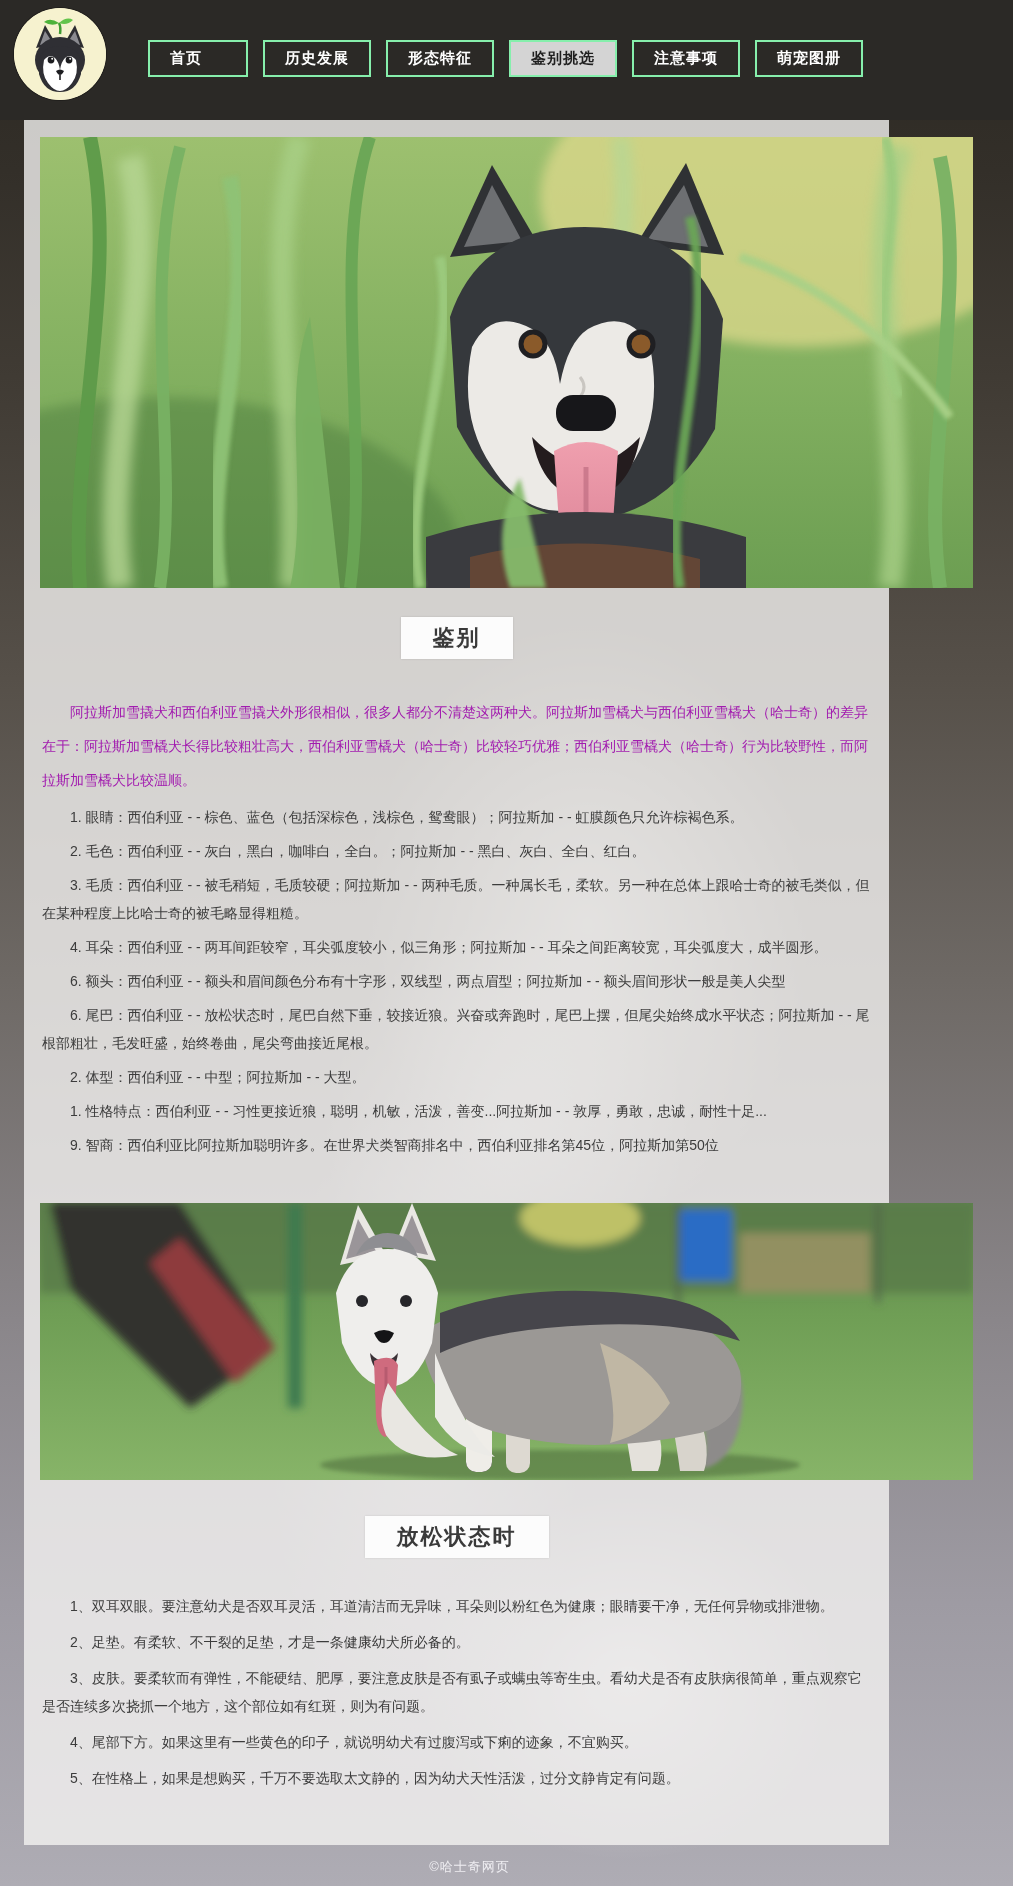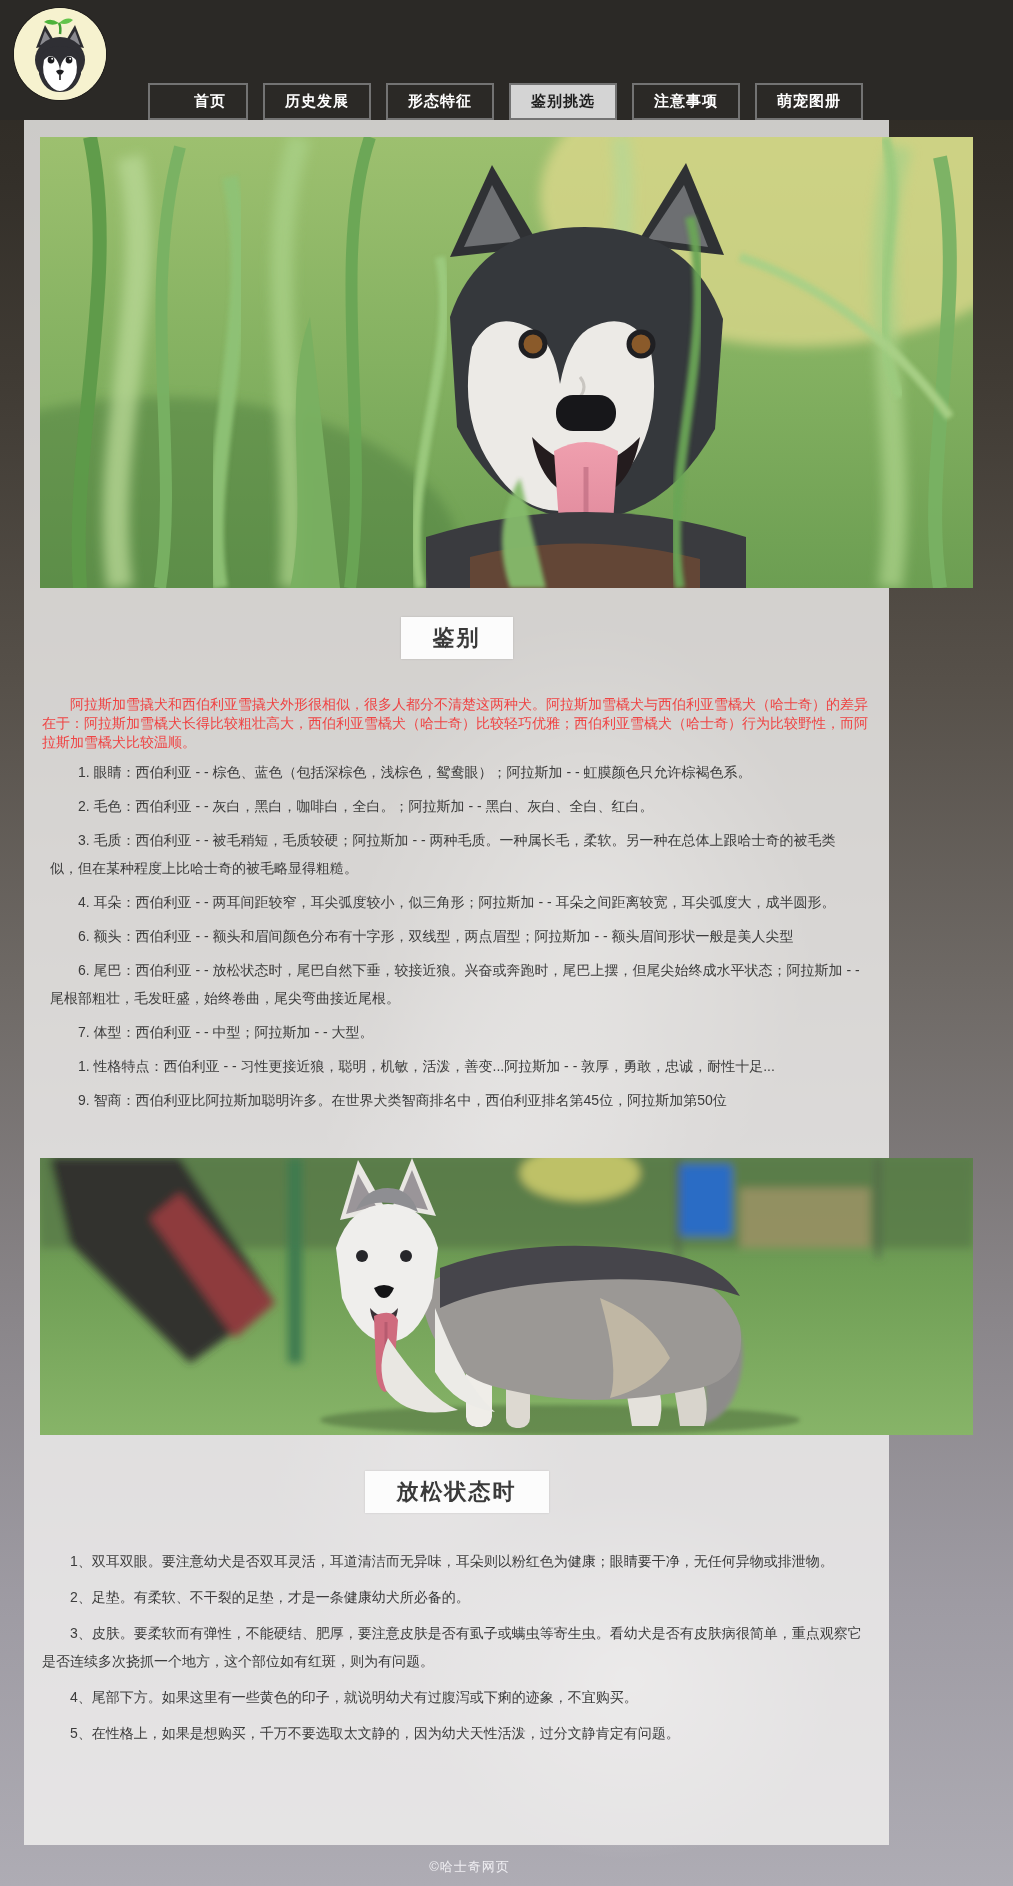--- a/index.html
+++ b/index.html
@@ -13,45 +13,45 @@
       radial-gradient(320px 430px at 58% 49%, rgba(255,255,255,.38), rgba(255,255,255,0) 70%),
       radial-gradient(260px 300px at 50% 60%, rgba(245,245,248,.30), rgba(255,255,255,0) 70%),
       radial-gradient(300px 260px at 62% 89%, rgba(255,255,255,.42), rgba(255,255,255,0) 70%),
       radial-gradient(220px 500px at 42% 76%, rgba(232,232,238,.28), rgba(255,255,255,0) 70%);
   }
   
   #header{position:absolute;left:0;top:0;width:1013px;height:120px;background:#2b2926;z-index:3;}
   #logo{position:absolute;left:14px;top:8px;width:92px;height:92px;border-radius:50%;overflow:hidden;background:#f6f2cf;box-shadow:0 0 0 1px rgba(0,0,0,.25);}
   #nav{position:absolute;left:148px;top:40px;display:flex;gap:15px;}
   #nav a{
-    display:block;min-width:56px;padding:7px 20px;border:2px solid #737373;
-    color:#fff;font-size:15px;font-weight:bold;letter-spacing:1px;text-align:right;
-    text-decoration:none;cursor:pointer;background:transparent;white-space:nowrap;margin-top:43px;
+    display:block;min-width:56px;padding:7px 20px;border:2px solid #86efac;
+    color:#fff;font-size:15px;font-weight:bold;letter-spacing:1px;text-align:left;
+    text-decoration:none;cursor:pointer;background:transparent;white-space:nowrap;
   }
   #nav a.active{background:#d4d4d4;color:#1f1f1f;}
   
   #panel{
     position:absolute;left:24px;top:120px;width:865px;height:1725px;z-index:1;
     background:rgba(244,243,241,.80);box-sizing:border-box;padding:17px 16px 0;
   }
   .photo{width:933px;display:block;}
   #photo1{height:451px;}
   #photo2{height:277px;margin-top:44px;}
   .section-heading{
     width:-moz-fit-content;width:fit-content;margin:0 auto;padding:0 32px;height:42px;line-height:42px;
     background:#fcfcfc;color:#3a3a3a;font-size:22px;font-weight:bold;letter-spacing:2px;text-align:center;
     box-shadow:0 0 2px rgba(0,0,0,.12);
   }
   #heading1{margin-top:29px;}
   #heading2{margin-top:36px;}
   .intro{
-    margin:36px 2px 0;color:#ef4444;font-size:14px;line-height:19px;text-indent:2em;
+    margin:36px 2px 0;color:#a21caf;font-size:14px;line-height:34px;text-indent:2em;
   }
   .item-list{margin:0 2px;color:#3c3c3c;}
-  .item-list p{font-size:14px;line-height:28px;margin:6px 8px;text-indent:2em;}
+  .item-list p{font-size:14px;line-height:28px;margin:6px 0;text-indent:2em;}
   #selection-list{margin-top:34px;}
   #selection-list p{margin:8px 0;line-height:28px;}
   
   #footer{position:absolute;left:0;bottom:10px;width:939px;text-align:center;z-index:2;
     color:#efeef2;font-size:13px;letter-spacing:1px;}
 </style>
 </head>
 <body>
 
 <div id="ghost"></div>
@@ -160,21 +160,21 @@
 
   <p class="intro">阿拉斯加雪撬犬和西伯利亚雪撬犬外形很相似，很多人都分不清楚这两种犬。阿拉斯加雪橇犬与西伯利亚雪橇犬（哈士奇）的差异在于：阿拉斯加雪橇犬长得比较粗壮高大，西伯利亚雪橇犬（哈士奇）比较轻巧优雅；西伯利亚雪橇犬（哈士奇）行为比较野性，而阿拉斯加雪橇犬比较温顺。</p>
 
   <div class="item-list" id="identify-list">
       <p>1. 眼睛：西伯利亚 - - 棕色、蓝色（包括深棕色，浅棕色，鸳鸯眼）；阿拉斯加 - - 虹膜颜色只允许棕褐色系。</p>
       <p>2. 毛色：西伯利亚 - - 灰白，黑白，咖啡白，全白。；阿拉斯加 - - 黑白、灰白、全白、红白。</p>
       <p>3. 毛质：西伯利亚 - - 被毛稍短，毛质较硬；阿拉斯加 - - 两种毛质。一种属长毛，柔软。另一种在总体上跟哈士奇的被毛类似，但在某种程度上比哈士奇的被毛略显得粗糙。</p>
       <p>4. 耳朵：西伯利亚 - - 两耳间距较窄，耳尖弧度较小，似三角形；阿拉斯加 - - 耳朵之间距离较宽，耳尖弧度大，成半圆形。</p>
       <p>6. 额头：西伯利亚 - - 额头和眉间颜色分布有十字形，双线型，两点眉型；阿拉斯加 - - 额头眉间形状一般是美人尖型</p>
       <p>6. 尾巴：西伯利亚 - - 放松状态时，尾巴自然下垂，较接近狼。兴奋或奔跑时，尾巴上摆，但尾尖始终成水平状态；阿拉斯加 - - 尾根部粗壮，毛发旺盛，始终卷曲，尾尖弯曲接近尾根。</p>
-      <p>7. 体型：西伯利亚 - - 中型；阿拉斯加 - - 大型。</p>
+      <p>2. 体型：西伯利亚 - - 中型；阿拉斯加 - - 大型。</p>
       <p>1. 性格特点：西伯利亚 - - 习性更接近狼，聪明，机敏，活泼，善变...阿拉斯加 - - 敦厚，勇敢，忠诚，耐性十足...</p>
       <p>9. 智商：西伯利亚比阿拉斯加聪明许多。在世界犬类智商排名中，西伯利亚排名第45位，阿拉斯加第50位</p>
     </div>
 
   <svg id="photo2" class="photo" viewBox="0 0 933 277" preserveAspectRatio="none">
     <defs>
       <linearGradient id="p2bg" x1="0" y1="0" x2="0" y2="1">
         <stop offset="0" stop-color="#5f814f"></stop>
           <stop offset=".4" stop-color="#6f9e55"></stop>
           <stop offset="1" stop-color="#87b468"></stop>

